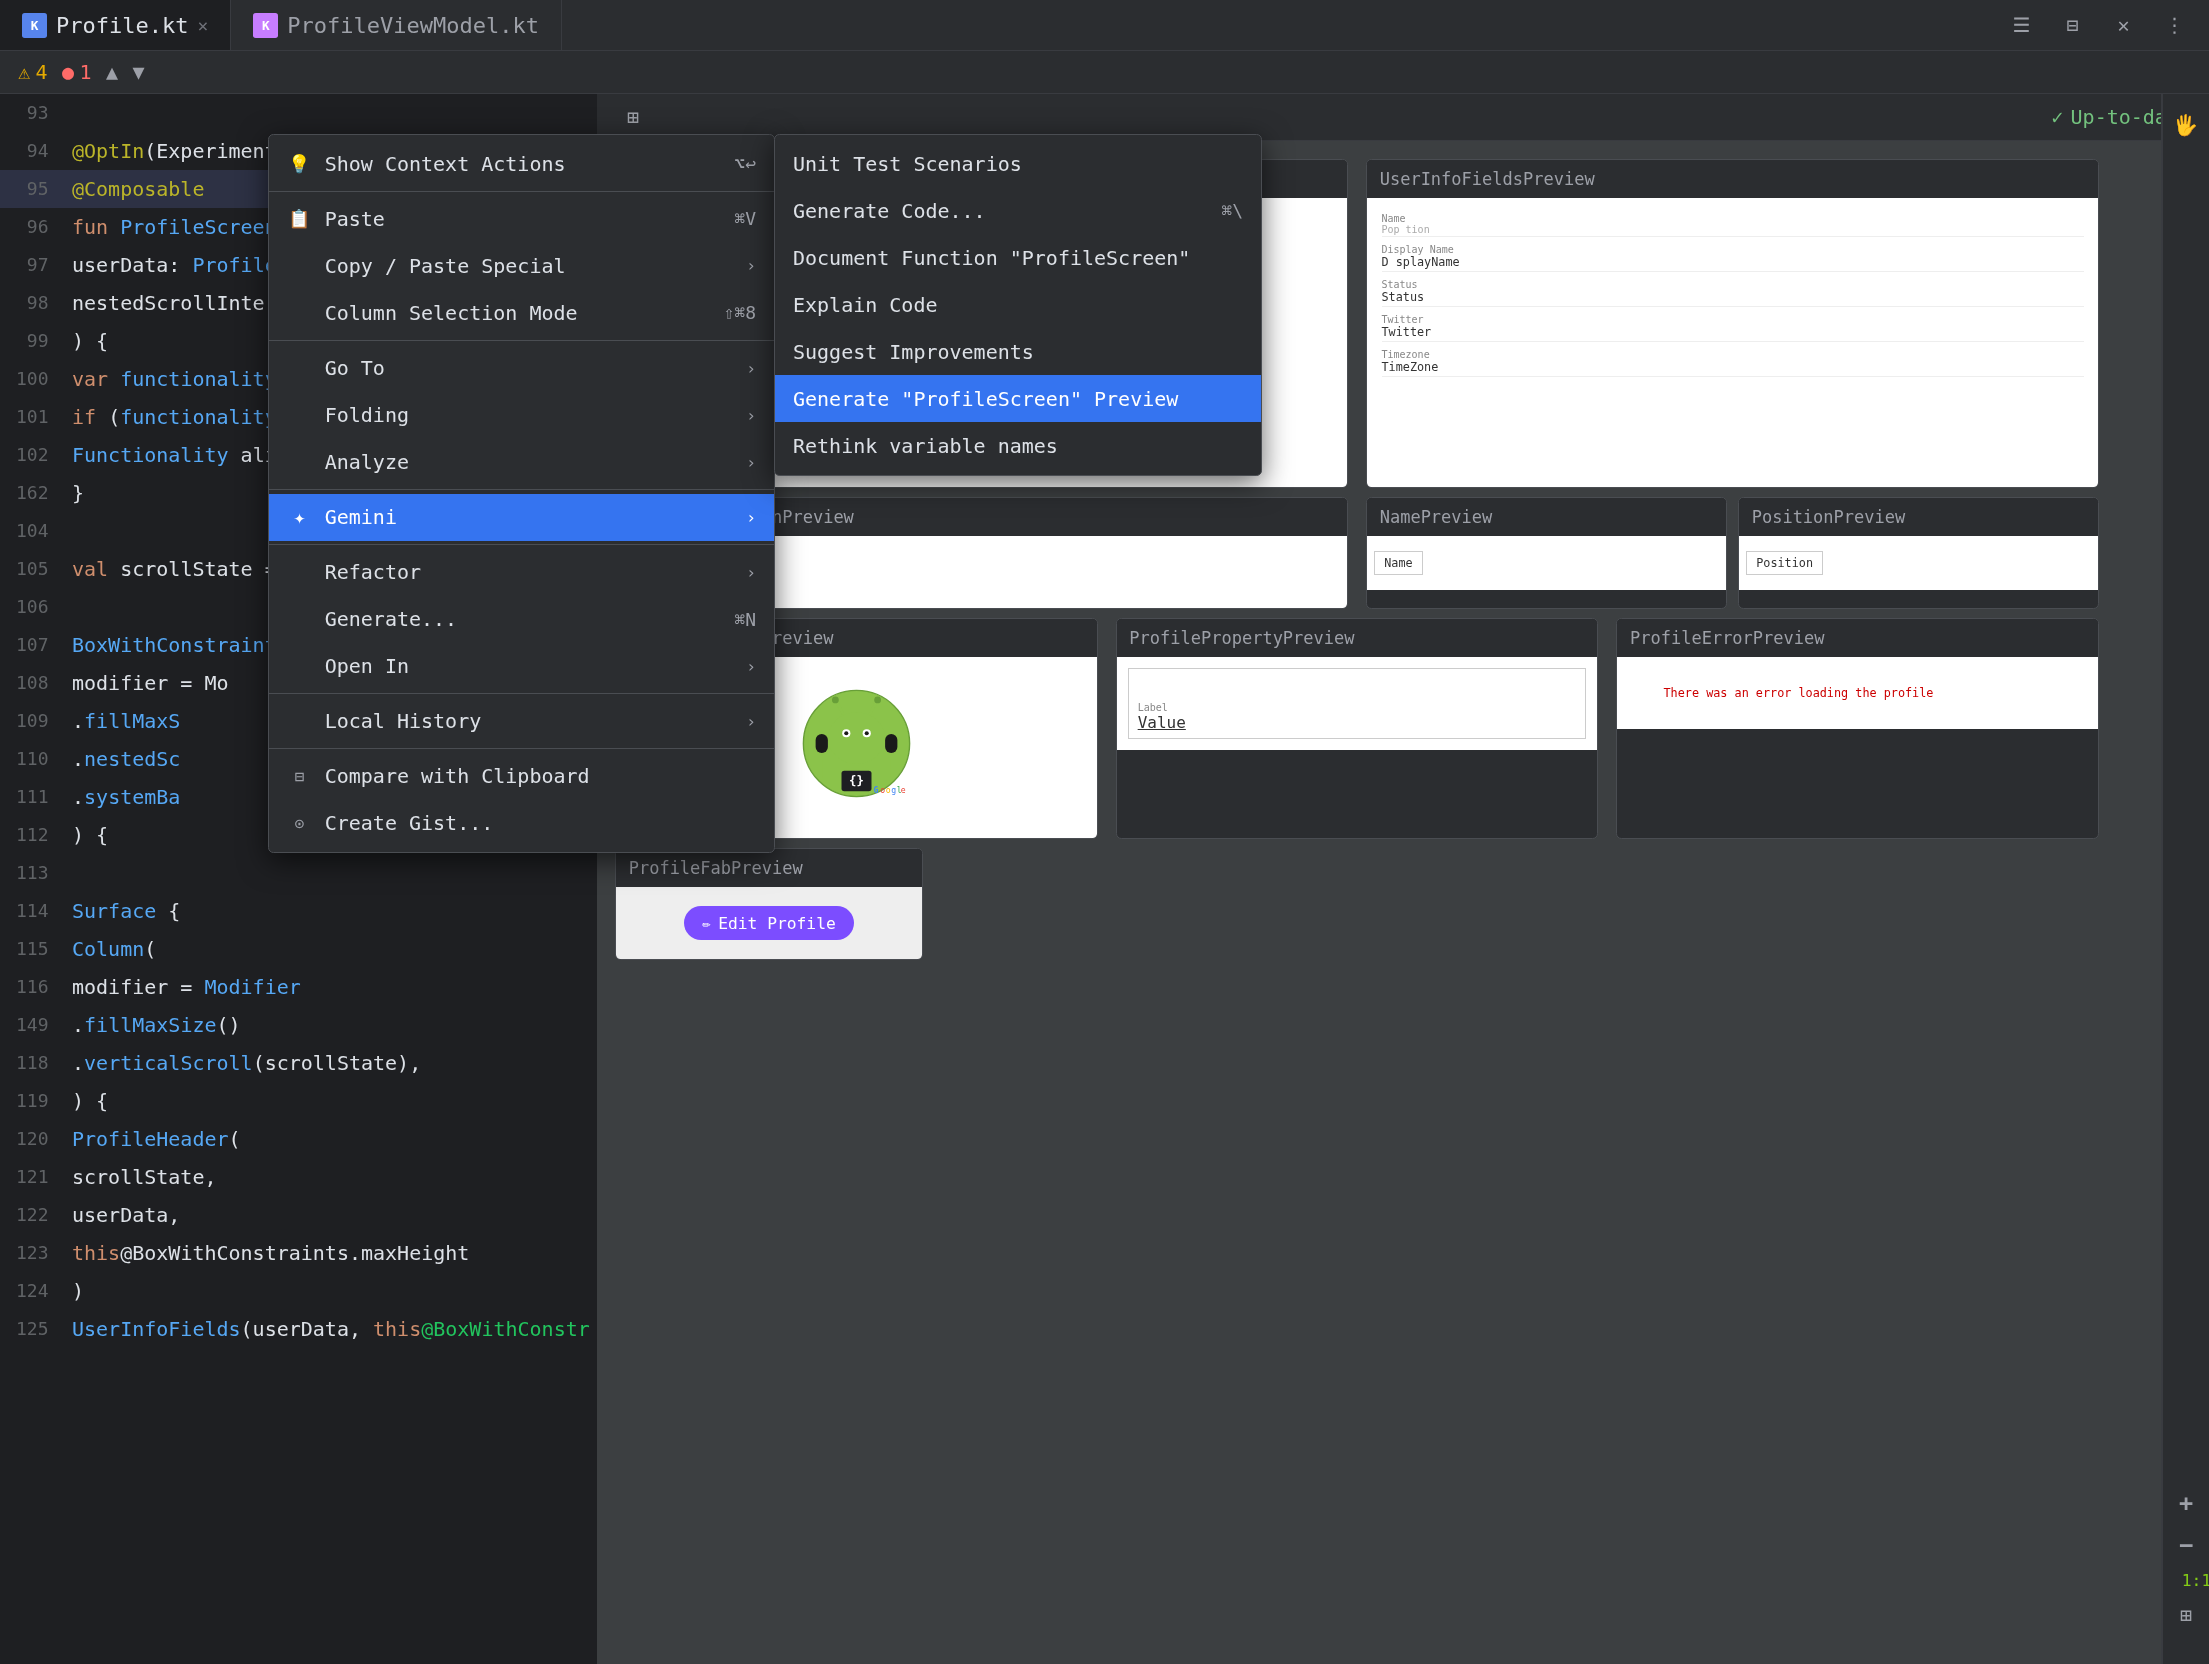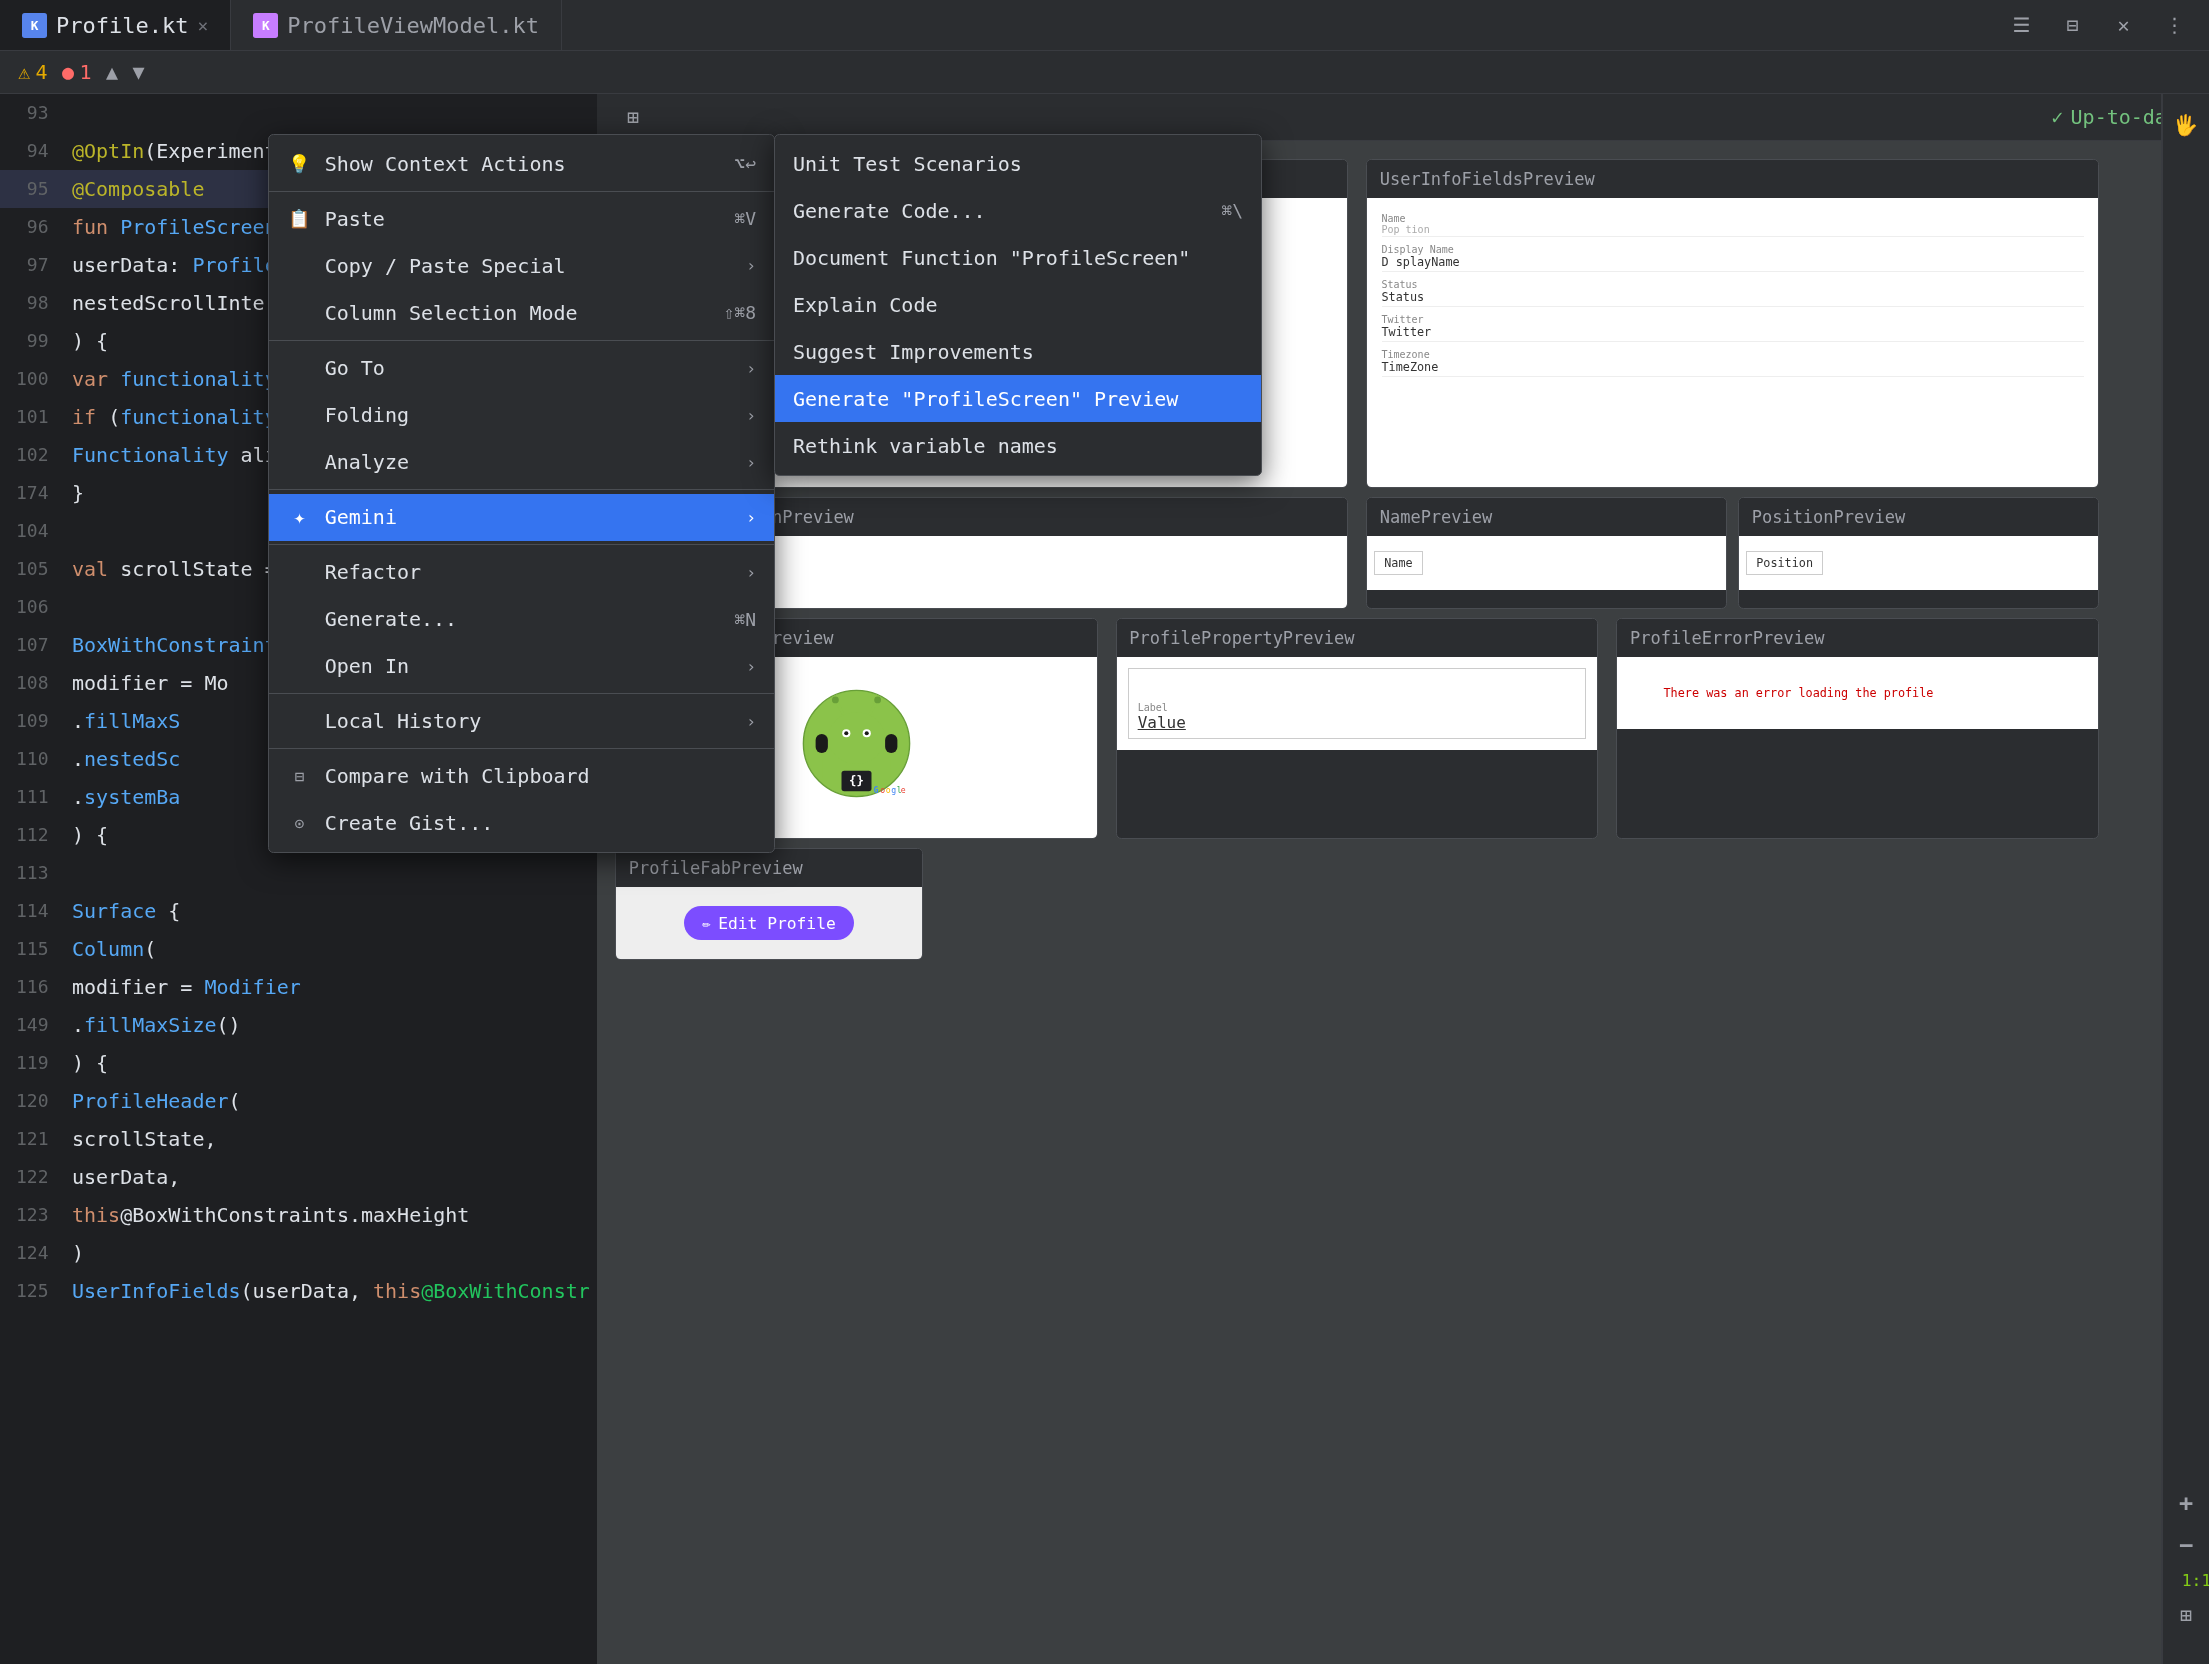--- a/index.html
+++ b/index.html
@@ -500,21 +500,21 @@
   </div>
   <div class="code-line">
     <span class="line-number">101</span>
     <span class="line-content"><span style="color:#dde1e7">        </span><span class="kw">if </span><span style="color:#dde1e7">(</span><span class="fn">functionality</span></span>
   </div>
   <div class="code-line">
     <span class="line-number">102</span>
     <span class="line-content"><span style="color:#dde1e7">            </span><span class="fn">Functionality</span><span style="color:#dde1e7">              alityNot</span></span>
   </div>
   <div class="code-line">
-    <span class="line-number">174</span>
+    <span class="line-number">162</span>
     <span class="line-content"><span style="color:#dde1e7">        }</span></span>
   </div>
   <div class="code-line">
     <span class="line-number">104</span>
     <span class="line-content"></span>
   </div>
   <div class="code-line">
     <span class="line-number">105</span>
     <span class="line-content"><span style="color:#dde1e7">    </span><span class="kw">val </span><span style="color:#dde1e7">scrollState =</span></span>
   </div>
@@ -558,20 +558,24 @@
     <span class="line-number">115</span>
     <span class="line-content"><span style="color:#dde1e7">            </span><span class="fn">Column</span><span style="color:#dde1e7">(</span></span>
   </div>
   <div class="code-line">
     <span class="line-number">116</span>
     <span class="line-content"><span style="color:#dde1e7">                modifier = </span><span class="type">Modifier</span></span>
   </div>
   <div class="code-line">
     <span class="line-number">149</span>
     <span class="line-content"><span style="color:#dde1e7">                    .</span><span class="fn">fillMaxSize</span><span style="color:#dde1e7">()</span></span>
+  </div>
+  <div class="code-line">
+    <span class="line-number">118</span>
+    <span class="line-content"><span style="color:#dde1e7">                    .</span><span class="fn">verticalScroll</span><span style="color:#dde1e7">(scrollState),</span></span>
   </div>
   <div class="code-line">
     <span class="line-number">119</span>
     <span class="line-content"><span style="color:#dde1e7">            ) {</span></span>
   </div>
   <div class="code-line">
     <span class="line-number">120</span>
     <span class="line-content"><span style="color:#dde1e7">                </span><span class="fn">ProfileHeader</span><span style="color:#dde1e7">(</span></span>
   </div>
   <div class="code-line">

